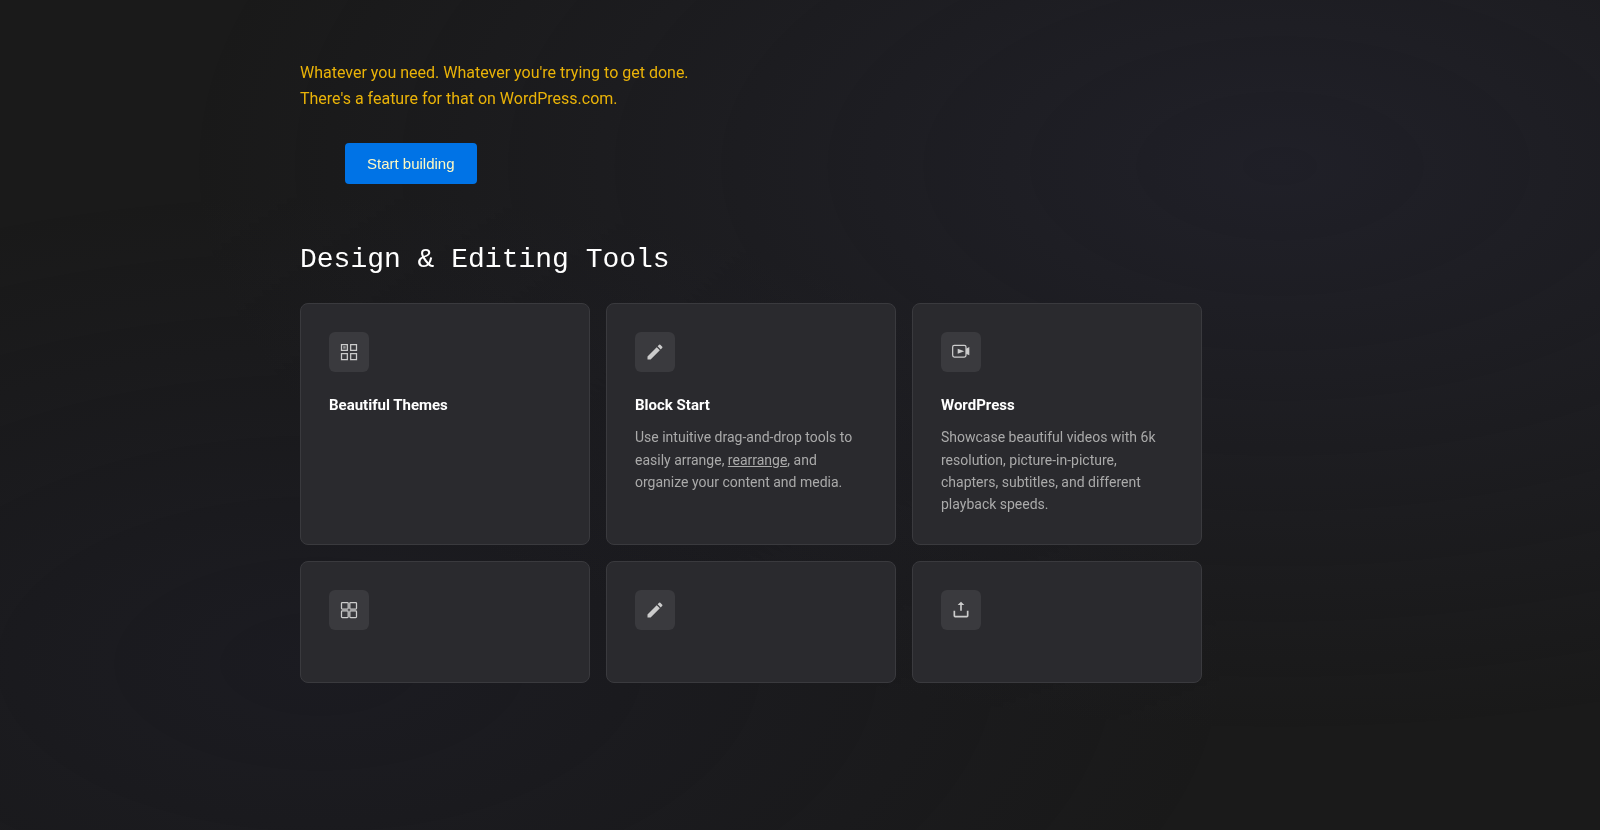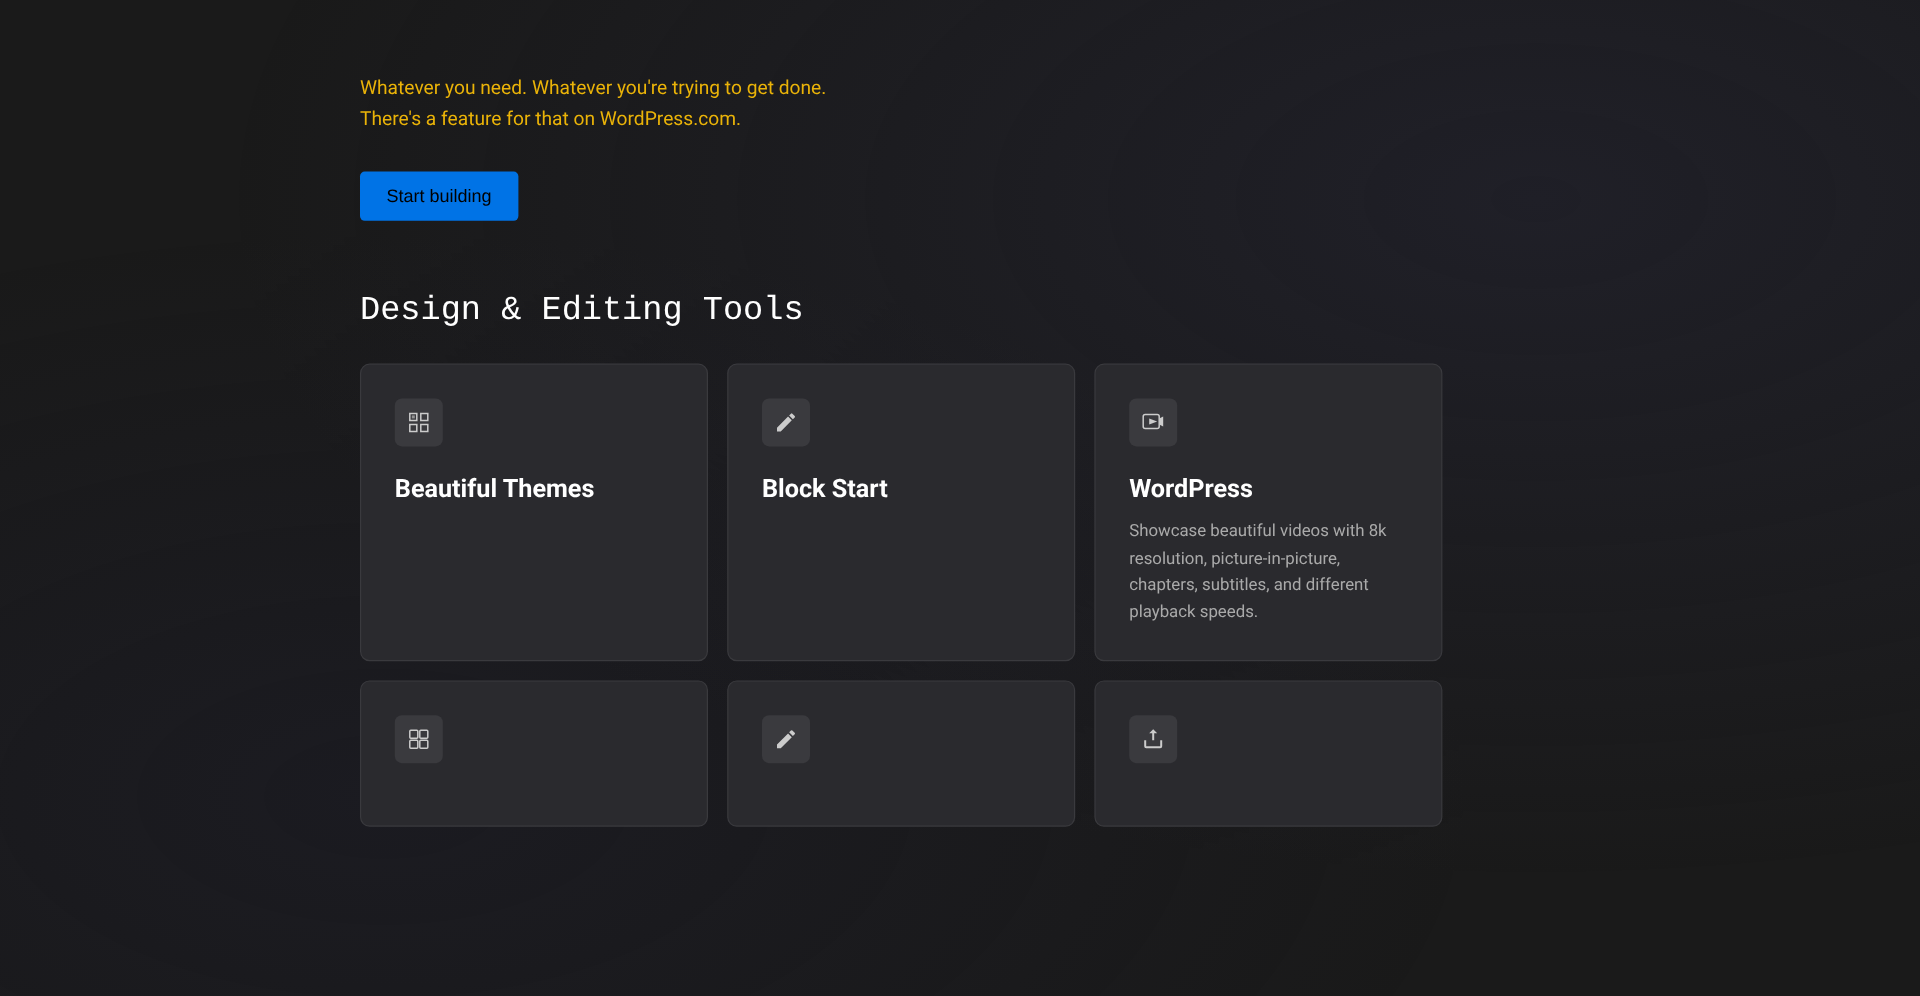--- a/index.html
+++ b/index.html
@@ -40,29 +40,30 @@
     .hero-subtitle {
       font-size: 16px;
       color: #eab308;
       line-height: 1.6;
       max-width: 420px;
       margin-bottom: 32px;
     }
 
     .start-building-btn {
       background-color: #0073e6;
-      color: #000000;
+      color: #fef9c3;
       border: none;
       padding: 12px 22px;
       font-size: 15px;
       font-weight: 500;
       border-radius: 4px;
       cursor: pointer;
       display: inline-block;
       text-decoration: none;
+      margin-left: 45px;
     }
 
     
     .section-title {
       font-size: 28px;
       font-weight: 400;
       color: #ffffff;
       font-family: Liberation Mono, monospace;
       margin-bottom: 28px;
     }
@@ -93,21 +94,21 @@
       margin-bottom: 24px;
     }
 
     .card-icon svg {
       width: 20px;
       height: 20px;
       fill: #cccccc;
     }
 
     .card-title {
-      font-size: 21px;
+      font-size: 15px;
       font-weight: 700;
       color: #ffffff;
       margin-bottom: 12px;
     }
 
     .card-description {
       font-size: 14px;
       color: #aaaaaa;
       line-height: 1.6;
     }
@@ -164,33 +165,36 @@
         <div class="card-title">Beautiful Themes</div>
       </div>
 
       <div class="card">
         <div class="card-icon">
           <svg viewBox="0 0 24 24" xmlns="http://www.w3.org/2000/svg">
             <path d="M3 17.25V21h3.75L17.81 9.94l-3.75-3.75L3 17.25zM20.71 7.04a1 1 0 0 0 0-1.41l-2.34-2.34a1 1 0 0 0-1.41 0l-1.83 1.83 3.75 3.75 1.83-1.83z" fill="#cccccc"></path>
           </svg>
         </div>
         <div class="card-title">Block Start</div>
+        <div class="card-description">
+          Use intuitive drag-and-drop tools to easily arrange, <a href="#">rearrange</a>, and organize your content and media.
+        </div>
       </div>
 
       <div class="card">
         <div class="card-icon">
           <svg viewBox="0 0 24 24" xmlns="http://www.w3.org/2000/svg">
             <rect x="2" y="4" width="16" height="14" rx="2" fill="none" stroke="#cccccc" stroke-width="1.5"></rect>
             <polygon points="8,8 16,11 8,14" fill="#cccccc"></polygon>
             <path d="M18 8l4-2v10l-4-2V8z" fill="#cccccc"></path>
           </svg>
         </div>
         <div class="card-title">WordPress</div>
         <div class="card-description">
-          Showcase beautiful videos with 8k resolution, picture-in-picture, chapters, subtitles, and different playback speeds.
+          Showcase beautiful videos with 6k resolution, picture-in-picture, chapters, subtitles, and different playback speeds.
         </div>
       </div>
 
       <div class="card">
         <div class="card-icon">
           <svg viewBox="0 0 24 24" xmlns="http://www.w3.org/2000/svg">
             <rect x="3" y="3" width="8" height="8" rx="1" fill="none" stroke="#cccccc" stroke-width="1.5"></rect>
             <rect x="13" y="3" width="8" height="8" rx="1" fill="none" stroke="#cccccc" stroke-width="1.5"></rect>
             <rect x="3" y="13" width="8" height="8" rx="1" fill="none" stroke="#cccccc" stroke-width="1.5"></rect>
             <rect x="13" y="13" width="8" height="8" rx="1" fill="none" stroke="#cccccc" stroke-width="1.5"></rect>

